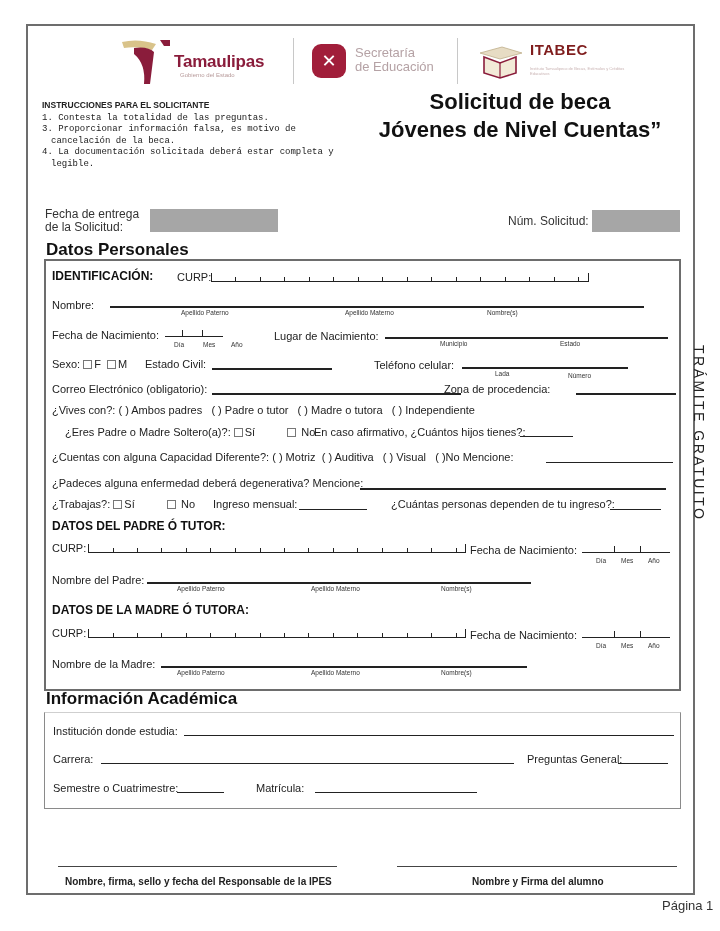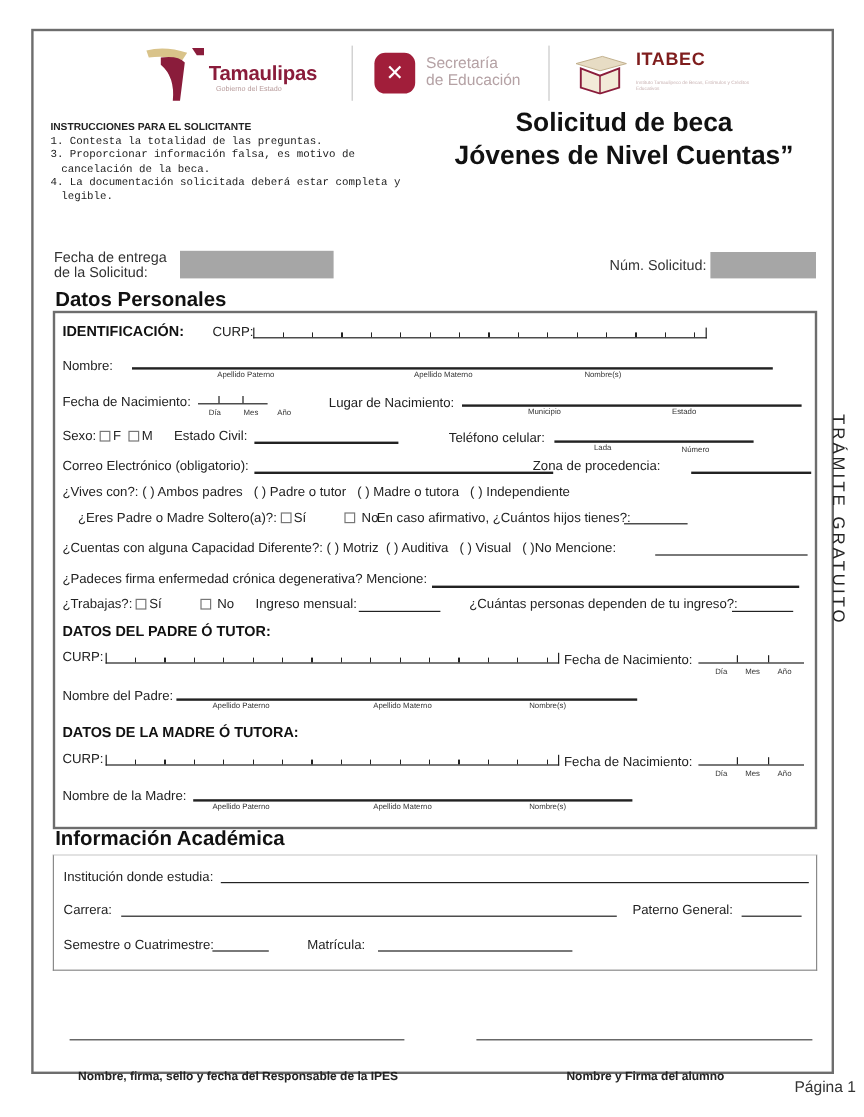--- a/index.html
+++ b/index.html
@@ -58,21 +58,21 @@
   .chk { display:inline-block; width: 9px; height: 9px; border: 1px solid #777; vertical-align: -1px; margin-right: 2px; }
 
   .curp { height: 9px; border-bottom: 1px solid #222; border-left: 1px solid #222; border-right: 1px solid #222; background-image: repeating-linear-gradient(90deg, transparent 0, transparent 23.5px, #222 23.5px, #222 24.5px); background-size: 100% 4px; background-repeat: no-repeat; background-position: bottom; }
 
   .date-line { height: 8px; border-bottom: 1px solid #222; }
   .date-line .tk { position: absolute; bottom: 0; width: 1px; height: 6px; background:#222; }
 
   .vertical { left: 691px; top: 345px; writing-mode: vertical-rl; font-size: 14px; letter-spacing: 2.5px; color: #222; }
 
   .sig-line { height: 0; border-bottom: 1.5px solid #444; }
-  .sig-lbl { font-weight: bold; font-size: 10px; color: #222; white-space: nowrap; margin-top: 16px; }
+  .sig-lbl { font-weight: bold; font-size: 10px; color: #222; white-space: nowrap; }
   .pagina { left: 662px; top: 898px; font-size: 13px; color: #333; }
 </style>
 </head>
 <body>
 
 <div id="frame"></div>
 
 <svg class="abs logo-t" viewBox="0 0 50 50">
   <path d="M2 6 Q18 2 36 8 L32 14 Q18 10 4 12 Z" fill="#d9c38a"></path>
   <path d="M40 4 L50 4 L50 10 L44 10 Z" fill="#8a1c3b"></path>
@@ -179,21 +179,21 @@
 
 <div class="abs lbl" style="left:52px;top:451px;">
   <span>¿Cuentas con alguna Capacidad Diferente?:</span>
   <span>(    ) Motriz</span>&nbsp;
   <span>(    ) Auditiva</span>&nbsp;&nbsp;
   <span>(    ) Visual</span>&nbsp;&nbsp;
   <span>(    )No  Mencione:</span>
 </div>
 <div class="abs line" style="left:546px;top:462px;width:127px;"></div>
 
-<div class="abs lbl" style="left:52px;top:477px;">¿Padeces firma enfermedad crónica degenerativa? Mencione:</div>
+<div class="abs lbl" style="left:52px;top:477px;">¿Padeces alguna enfermedad deberá degenerativa? Mencione:</div>
 <div class="abs line thick" style="left:360px;top:488px;width:306px;"></div>
 
 <div class="abs lbl" style="left:52px;top:498px;">
   <span>¿Trabajas?:</span>
   <span class="chk"></span><span>Sí</span>
   <span style="display:inline-block;width:26px"></span>
   <span class="chk"></span>&nbsp;<span>No</span>
 </div>
 <div class="abs lbl" style="left:213px;top:498px;">Ingreso mensual:</div>
 <div class="abs line" style="left:299px;top:509px;width:68px;"></div>
@@ -233,21 +233,21 @@
 <div class="abs tiny" style="left:177px;top:669px;">Apellido Paterno</div>
 <div class="abs tiny" style="left:311px;top:669px;">Apellido Materno</div>
 <div class="abs tiny" style="left:441px;top:669px;">Nombre(s)</div>
 
 <div class="abs section-h sh2">Información Académica</div>
 <div class="abs box2"></div>
 <div class="abs lbl" style="left:53px;top:725px;">Institución donde estudia:</div>
 <div class="abs line" style="left:184px;top:735px;width:490px;"></div>
 <div class="abs lbl" style="left:53px;top:753px;">Carrera:</div>
 <div class="abs line" style="left:101px;top:763px;width:413px;"></div>
-<div class="abs lbl" style="left:527px;top:753px;">Paterno General:</div>
+<div class="abs lbl" style="left:527px;top:753px;">Preguntas General:</div>
 <div class="abs line" style="left:618px;top:763px;width:50px;"></div>
 <div class="abs lbl" style="left:53px;top:782px;">Semestre o Cuatrimestre:</div>
 <div class="abs line" style="left:177px;top:792px;width:47px;"></div>
 <div class="abs lbl" style="left:256px;top:782px;">Matrícula:</div>
 <div class="abs line" style="left:315px;top:792px;width:162px;"></div>
 
 <div class="abs sig-line" style="left:58px;top:866px;width:279px;"></div>
 <div class="abs sig-lbl" style="left:65px;top:876px;">Nombre, firma, sello y fecha del Responsable de la IPES</div>
 <div class="abs sig-line" style="left:397px;top:866px;width:280px;"></div>
 <div class="abs sig-lbl" style="left:472px;top:876px;">Nombre y Firma del alumno</div>

